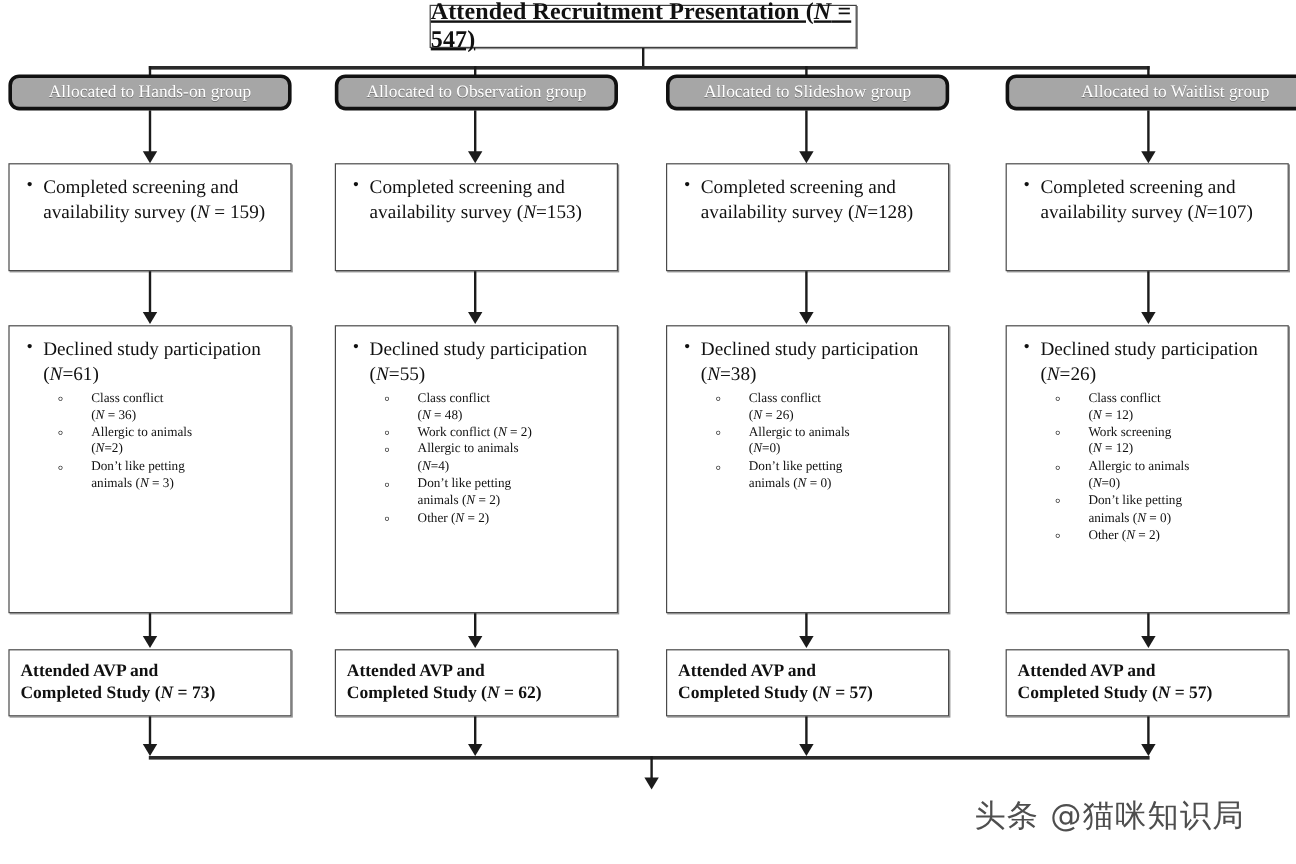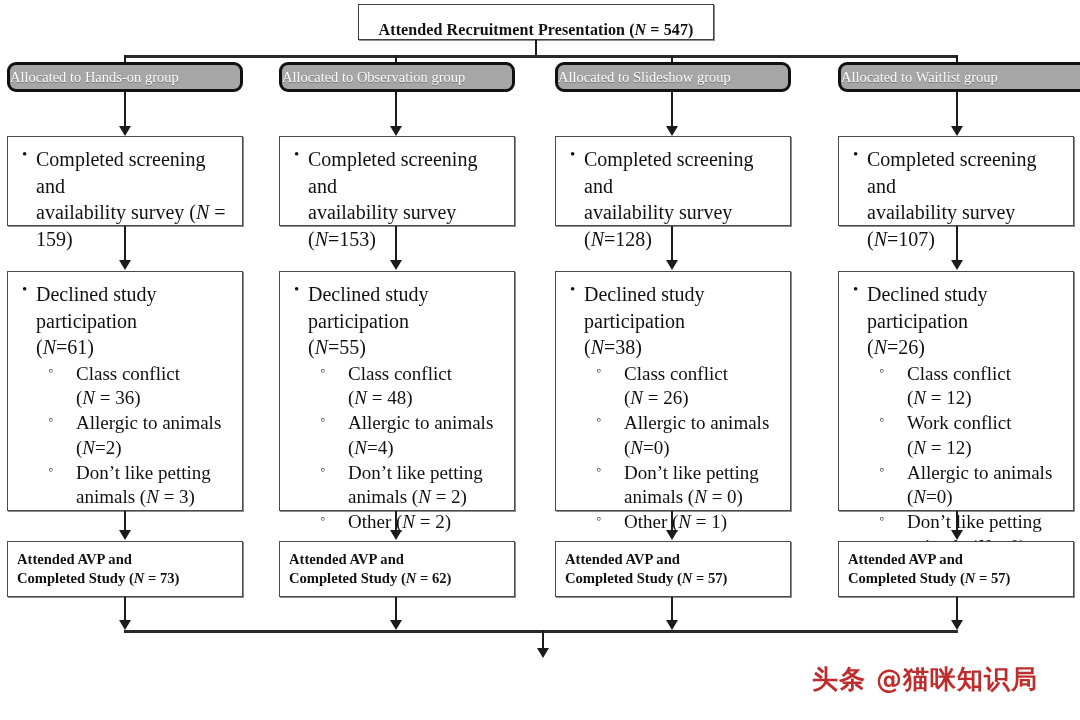--- a/index.html
+++ b/index.html
@@ -26,87 +26,88 @@
   
   .box{
     position:absolute;
     box-sizing:border-box;
     border:1.6px solid #4a4a4a;
     background:#ffffff;
     box-shadow:1px 1px 0 0 #8d8d8d;
   }
 
   .title-box{
-    display:flex;align-items:flex-end;justify-content:center;
-    font-weight:bold;font-size:16px;letter-spacing:.1px;
+    display:flex;align-items:center;justify-content:center;
+    font-weight:bold;font-size:20px;letter-spacing:.1px;
     border:1.6px solid #3f3f3f;
+    text-decoration:underline;
   }
 
   .group-box{
     position:absolute;
     box-sizing:border-box;
     background:#a6a6a6;
     border:3.5px solid #111;
     border-radius:9px;
-    display:flex;align-items:center;
+    display:flex;align-items:center;justify-content:center;
     color:#ffffff;
     font-size:14.5px;
     text-shadow:0 1px 0 rgba(0,0,0,.35);
     white-space:nowrap;
   }
 
   .bullet-list{
     position:absolute;
     left:0;right:0;top:0;
     padding:9px 10px 6px 12px;
     box-sizing:border-box;
   }
   .b-item{
     position:relative;
     padding-left:16px;
-    font-size:20px;
+    font-size:16px;
     line-height:1.33;
     margin-bottom:1px;
   }
   .b-item::before{
     content:"\2022";
     position:absolute;left:2px;top:-1px;
     font-size:15px;line-height:1.33;
   }
   .sub{
     margin-left:28px;
     margin-top:1px;
   }
   .s-item{
     position:relative;
     padding-left:28px;
-    font-size:19px;
+    font-size:11px;
     line-height:1.3;
     margin-bottom:0px;
   }
   .s-item::before{
     content:"\25E6";
     position:absolute;left:0;top:0;
     font-size:14px;
   }
   .ital{font-style:italic;}
 
   .final-text{
     font-weight:bold;
     font-size:14.6px;
     line-height:1.33;
     padding:8px 0 0 9px;
   }
 
   .watermark{
     position:absolute;
     font-family:"DejaVu Sans","Liberation Sans",sans-serif;
-    font-weight:bold;
+    font-weight:normal;
     font-size:26px;
-    color:#b91c1c;
+    color:#404040;
     letter-spacing:1px;
     opacity:.92;
     white-space:nowrap;
   }
 </style>
 </head>
 <body>
 
 <div id="canvas">
 
@@ -215,20 +216,23 @@
       <div class="b-item">
         <span>Declined study participation</span><br>
         <span>(<span class="ital">N</span>=55)</span>
       </div>
       <div class="sub">
         <div class="s-item">
           <span>Class conflict</span><br>
           <span>(<span class="ital">N</span> = 48)</span>
         </div>
         <div class="s-item">
+          <span>Work conflict (<span class="ital">N</span> = 2)</span>
+        </div>
+        <div class="s-item">
           <span>Allergic to animals</span><br>
           <span>(<span class="ital">N</span>=4)</span>
         </div>
         <div class="s-item">
           <span>Don’t like petting</span><br>
           <span>animals (<span class="ital">N</span> = 2)</span>
         </div>
         <div class="s-item">
           <span>Other (<span class="ital">N</span> = 2)</span>
         </div>
@@ -248,40 +252,37 @@
           <span>(<span class="ital">N</span> = 26)</span>
         </div>
         <div class="s-item">
           <span>Allergic to animals</span><br>
           <span>(<span class="ital">N</span>=0)</span>
         </div>
         <div class="s-item">
           <span>Don’t like petting</span><br>
           <span>animals (<span class="ital">N</span> = 0)</span>
         </div>
-        <div class="s-item">
-          <span>Other (<span class="ital">N</span> = 1)</span>
-        </div>
       </div>
     </div>
   </div>
 
   <div class="box" style="left:838px;top:271px;width:236px;height:240px;">
     <div class="bullet-list">
       <div class="b-item">
         <span>Declined study participation</span><br>
         <span>(<span class="ital">N</span>=26)</span>
       </div>
       <div class="sub">
         <div class="s-item">
           <span>Class conflict</span><br>
           <span>(<span class="ital">N</span> = 12)</span>
         </div>
         <div class="s-item">
-          <span>Work conflict</span><br>
+          <span>Work screening</span><br>
           <span>(<span class="ital">N</span> = 12)</span>
         </div>
         <div class="s-item">
           <span>Allergic to animals</span><br>
           <span>(<span class="ital">N</span>=0)</span>
         </div>
         <div class="s-item">
           <span>Don’t like petting</span><br>
           <span>animals (<span class="ital">N</span> = 0)</span>
         </div>

